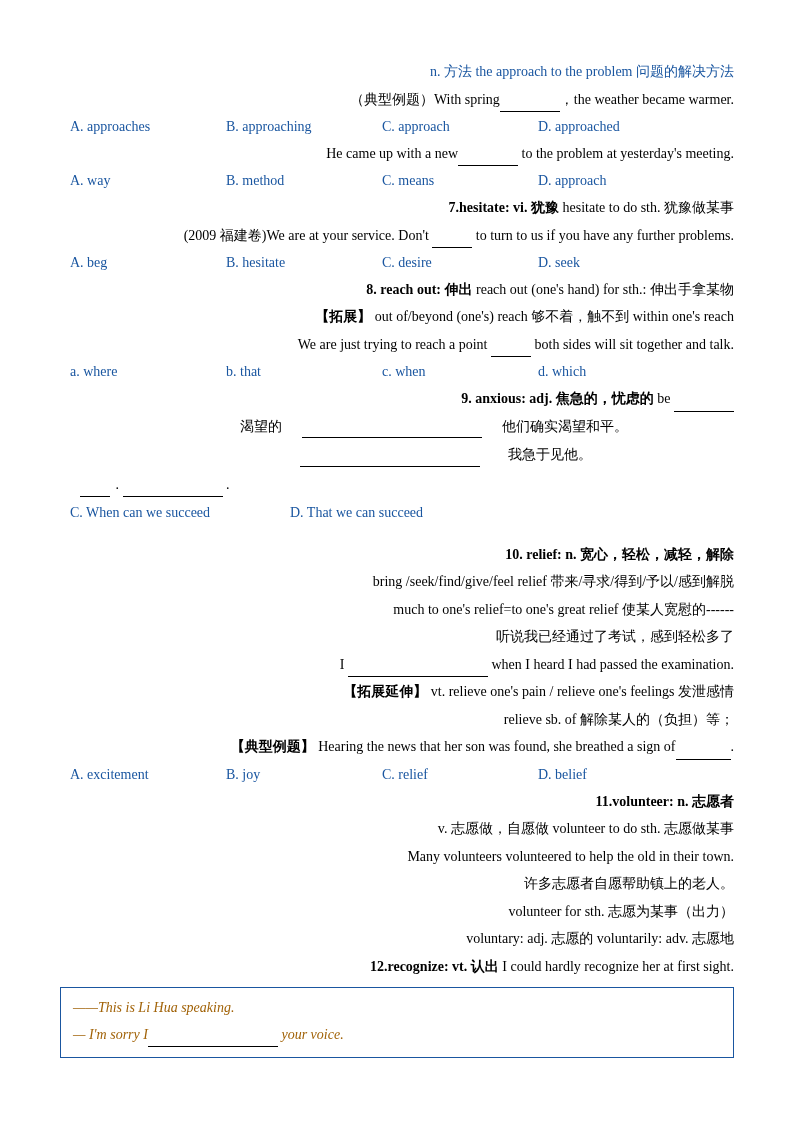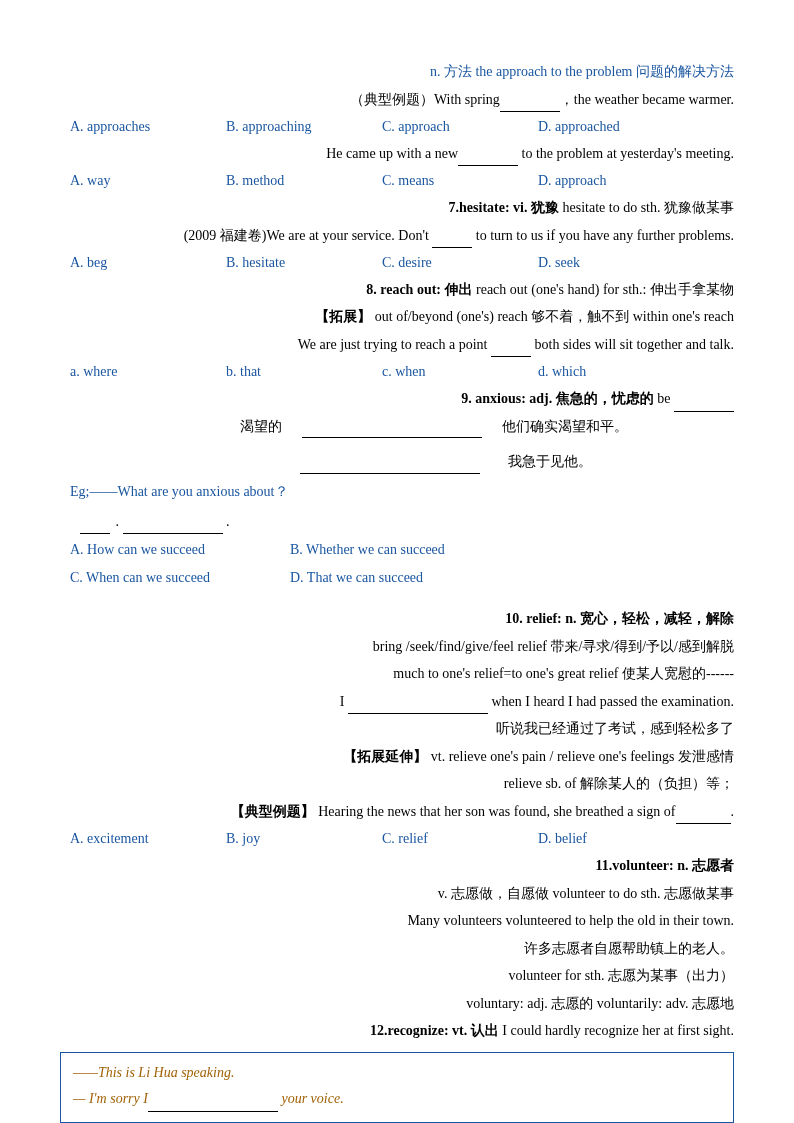--- a/index.html
+++ b/index.html
@@ -162,63 +162,56 @@
       <span class="option-item blue">c. when</span>
       <span class="option-item blue">d. which</span>
     </div>
   </div>
 
   <div>
     <span class="line">
       <span class="bold">9. anxious: adj.  焦急的，忧虑的</span>
       <span>  be </span><span class="blank"></span>
     </span>
-    <div style="display:flex; padding-left:180px; gap:20px; margin-bottom:12px;">
+    <div style="display:flex; padding-left:180px; gap:20px; margin-bottom:5px;">
       <span>渴望的</span>
       <span class="answer-blank-long"></span>
       <span>他们确实渴望和平。</span>
     </div>
     <div style="display:flex; padding-left:180px; gap:28px; margin-bottom:6px;">
       <span class="answer-blank-long" style="margin-left:60px;"></span>
       <span>我急于见他。</span>
-    </div>
-    <div class="eg-block">
-      <span class="blue">Eg;——What are you anxious about？</span>
     </div>
     <div style="padding-left:20px; margin-bottom:4px;">
       <span class="dash-line"></span>
       <span>.</span>
       <span class="blank" style="min-width:100px;"></span>
       <span>.</span>
     </div>
-    <div class="options-2col" style="margin-bottom:4px;">
-      <span class="opt2 blue">A. How can we succeed</span>
-      <span class="opt2 blue">B. Whether we can succeed</span>
-    </div>
     <div class="options-2col" style="margin-bottom:18px;">
       <span class="opt2 blue">C. When can we succeed</span>
       <span class="opt2 blue">D. That we can succeed</span>
     </div>
   </div>
 
   <div>
     <span class="line">
       <span class="bold">10. relief: n. 宽心，轻松，减轻，解除</span>
     </span>
     <span class="line">
       bring /seek/find/give/feel relief 带来/寻求/得到/予以/感到解脱
     </span>
     <span class="line">
       much to one's relief=to one's great relief  使某人宽慰的------
     </span>
     <span class="line">
+      听说我已经通过了考试，感到轻松多了
+    </span>
+    <span class="line">
       I <span class="blank" style="min-width:140px;"></span> when I heard I had passed the examination.
-    </span>
-    <span class="line">
-      听说我已经通过了考试，感到轻松多了
     </span>
     <span class="line">
       <span class="bracket-bold">【拓展延伸】</span>
       <span>vt. relieve one's pain / relieve one's feelings 发泄感情</span>
     </span>
     <span class="line indent">
       relieve sb. of  解除某人的（负担）等；
     </span>
     <span class="line">
       <span class="bracket-bold">【典型例题】</span>

